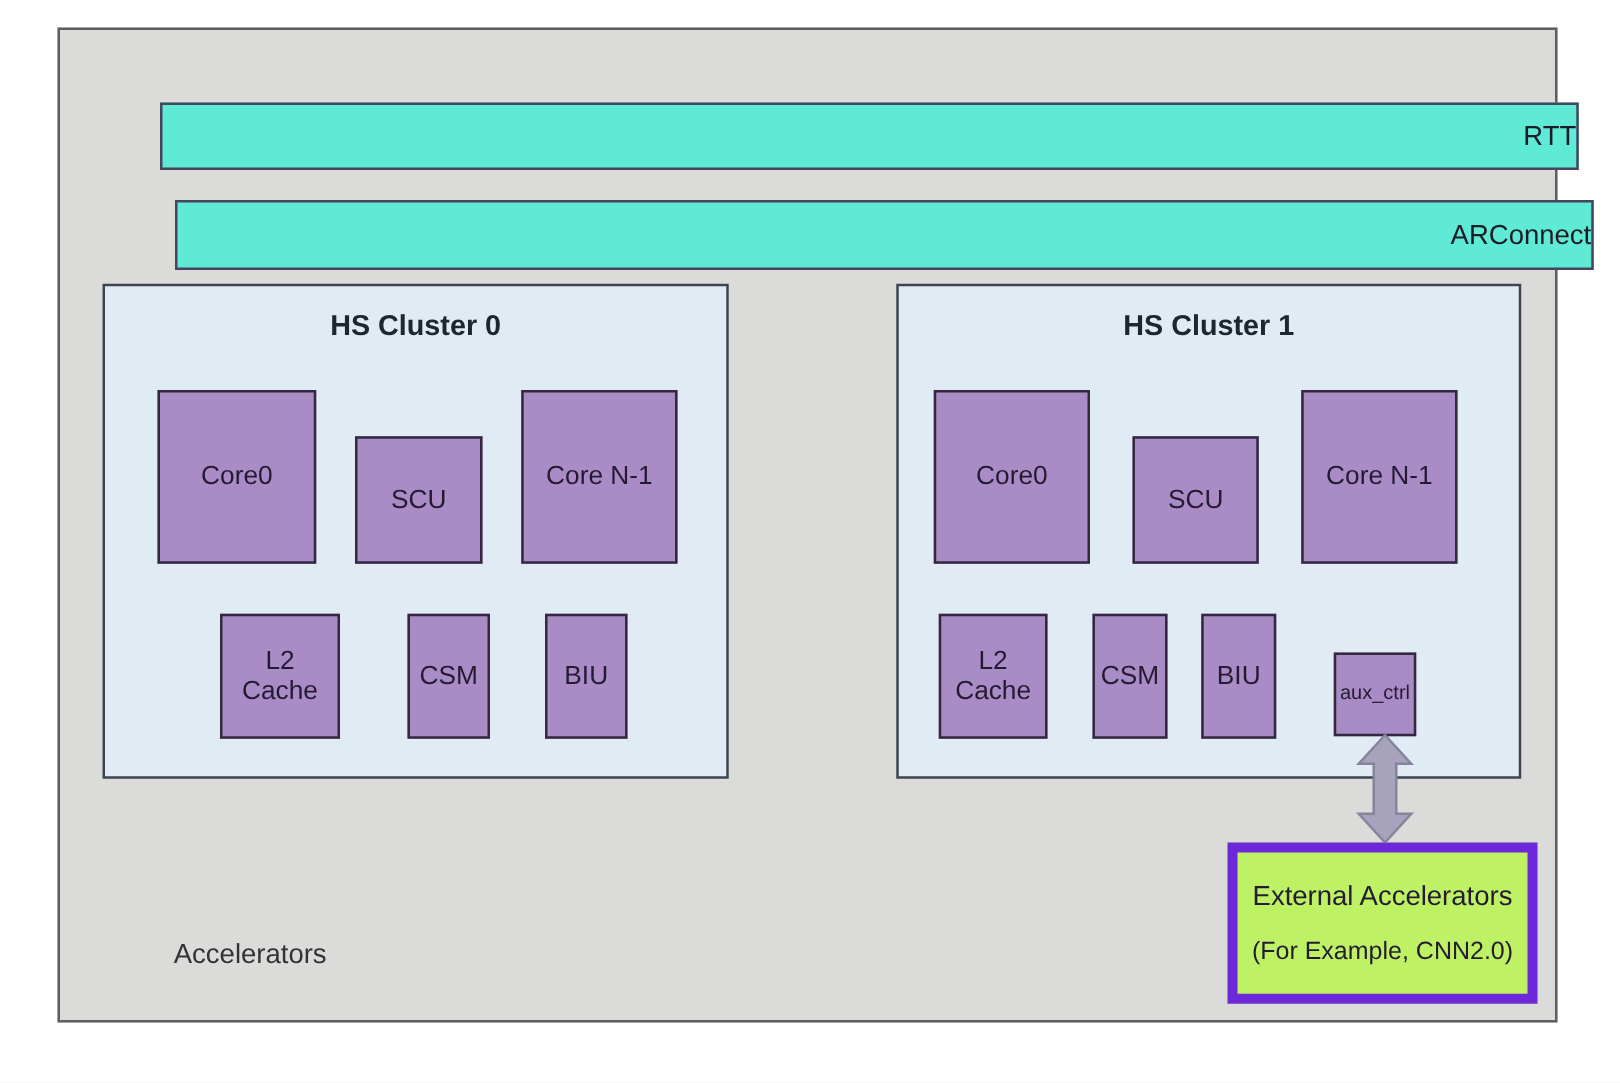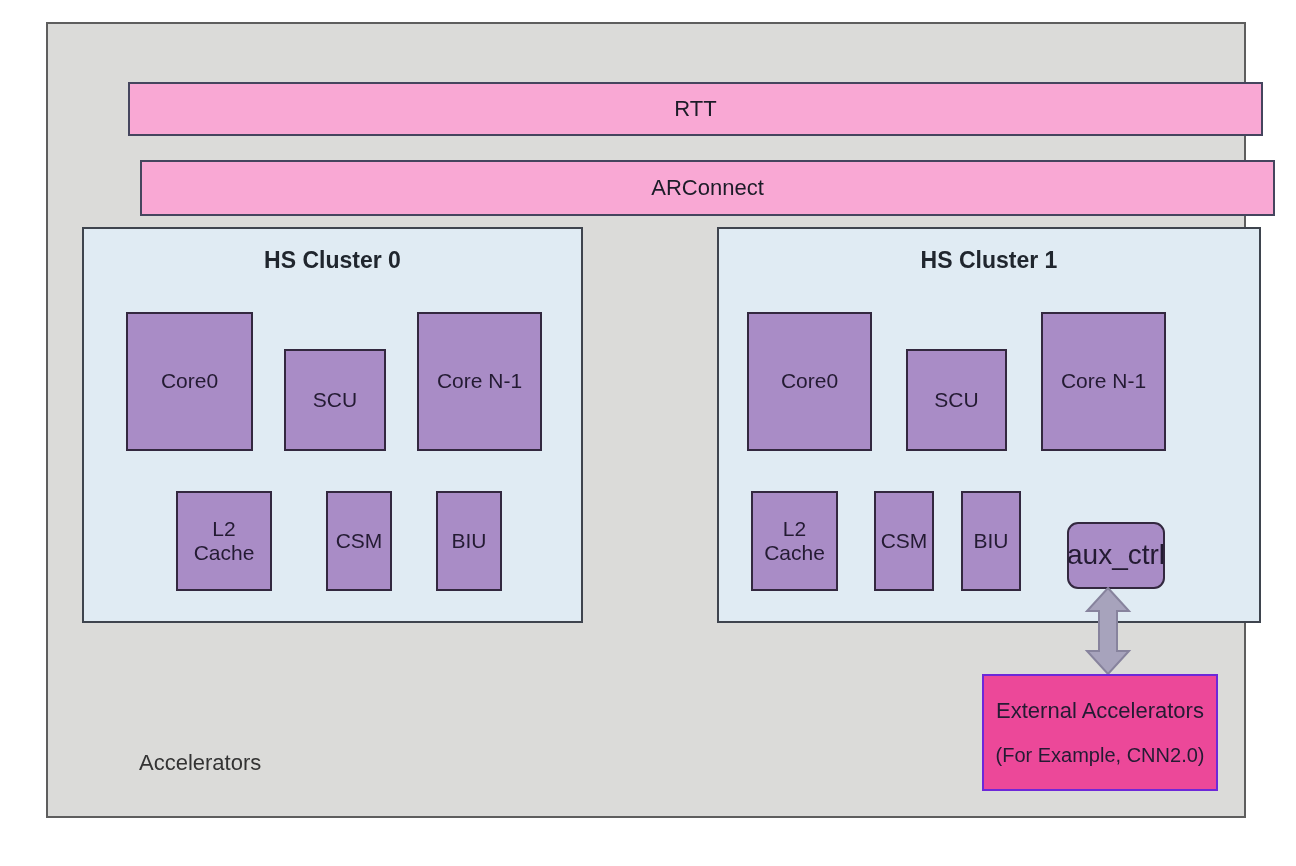--- a/index.html
+++ b/index.html
@@ -19,25 +19,25 @@
     position: absolute;
     left: 46px; top: 22px;
     width: 1196px; height: 792px;
     background: #dbdbd9;
     border: 2px solid #5e5e5e;
   }
   .bus {
     position: absolute;
     left: 80px;
     width: 1131px;
-    background: #f9a8d4;
+    background: #5eead4;
     border: 2px solid #45455e;
     display: flex;
     align-items: center;
-    justify-content: center;
+    justify-content: flex-end;
     font-size: 22px;
     color: #1c1c28;
   }
   .bus.rtt   { top: 58px;  height: 50px; }
   .bus.arconnect { top: 136px; height: 52px; margin-left: 12px; }
 
   .cluster {
     position: absolute;
     top: 225px;
     height: 392px;
@@ -79,28 +79,28 @@
   .c0 .blk-csm    { left: 242px; top: 262px; width: 66px;  height: 100px; }
   .c0 .blk-biu    { left: 352px; top: 262px; width: 66px;  height: 100px; }
 
   
   .c1 .blk-core0  { left: 28px;  top: 83px;  width: 125px; height: 139px; }
   .c1 .blk-scu    { left: 187px; top: 120px; width: 101px; height: 102px; }
   .c1 .blk-coren  { left: 322px; top: 83px;  width: 125px; height: 139px; }
   .c1 .blk-l2     { left: 32px;  top: 262px; width: 87px;  height: 100px; }
   .c1 .blk-csm    { left: 155px; top: 262px; width: 60px;  height: 100px; }
   .c1 .blk-biu    { left: 242px; top: 262px; width: 60px;  height: 100px; }
-  .c1 .blk-aux    { left: 348px; top: 293px; width: 98px;  height: 67px; font-size: 28px; border-radius: 11px; }
+  .c1 .blk-aux    { left: 348px; top: 293px; width: 66px;  height: 67px; font-size: 16px; }
 
   .ext-box {
     position: absolute;
     left: 980px; top: 672px;
     width: 232px; height: 113px;
-    background: #ec4899;
-    border: 2px solid #6d28d9;
+    background: #bef264;
+    border: 8px solid #6d28d9;
     display: flex;
     flex-direction: column;
     align-items: center;
     justify-content: center;
     text-align: center;
     color: #241b33;
   }
   .ext-line1 { font-size: 22px; }
   .ext-line2 { font-size: 20px; margin-top: 20px; }
 
@@ -148,21 +148,21 @@
         </span>
       </div>
       <div class="block blk-csm">
         <span>CSM</span>
       </div>
       <div class="block blk-biu">
         <span>BIU</span>
       </div>
     </div>
 
-    <div class="cluster c1" style="left:669px; top:203px;padding-left:44px;">
+    <div class="cluster c1" style="left:669px; top:203px;">
       <div class="cluster-title">HS Cluster 1</div>
       <div class="block blk-core0">
         <span>Core0</span>
       </div>
       <div class="block blk-scu">
         <span>SCU</span>
       </div>
       <div class="block blk-coren">
         <span>Core N-1</span>
       </div>

